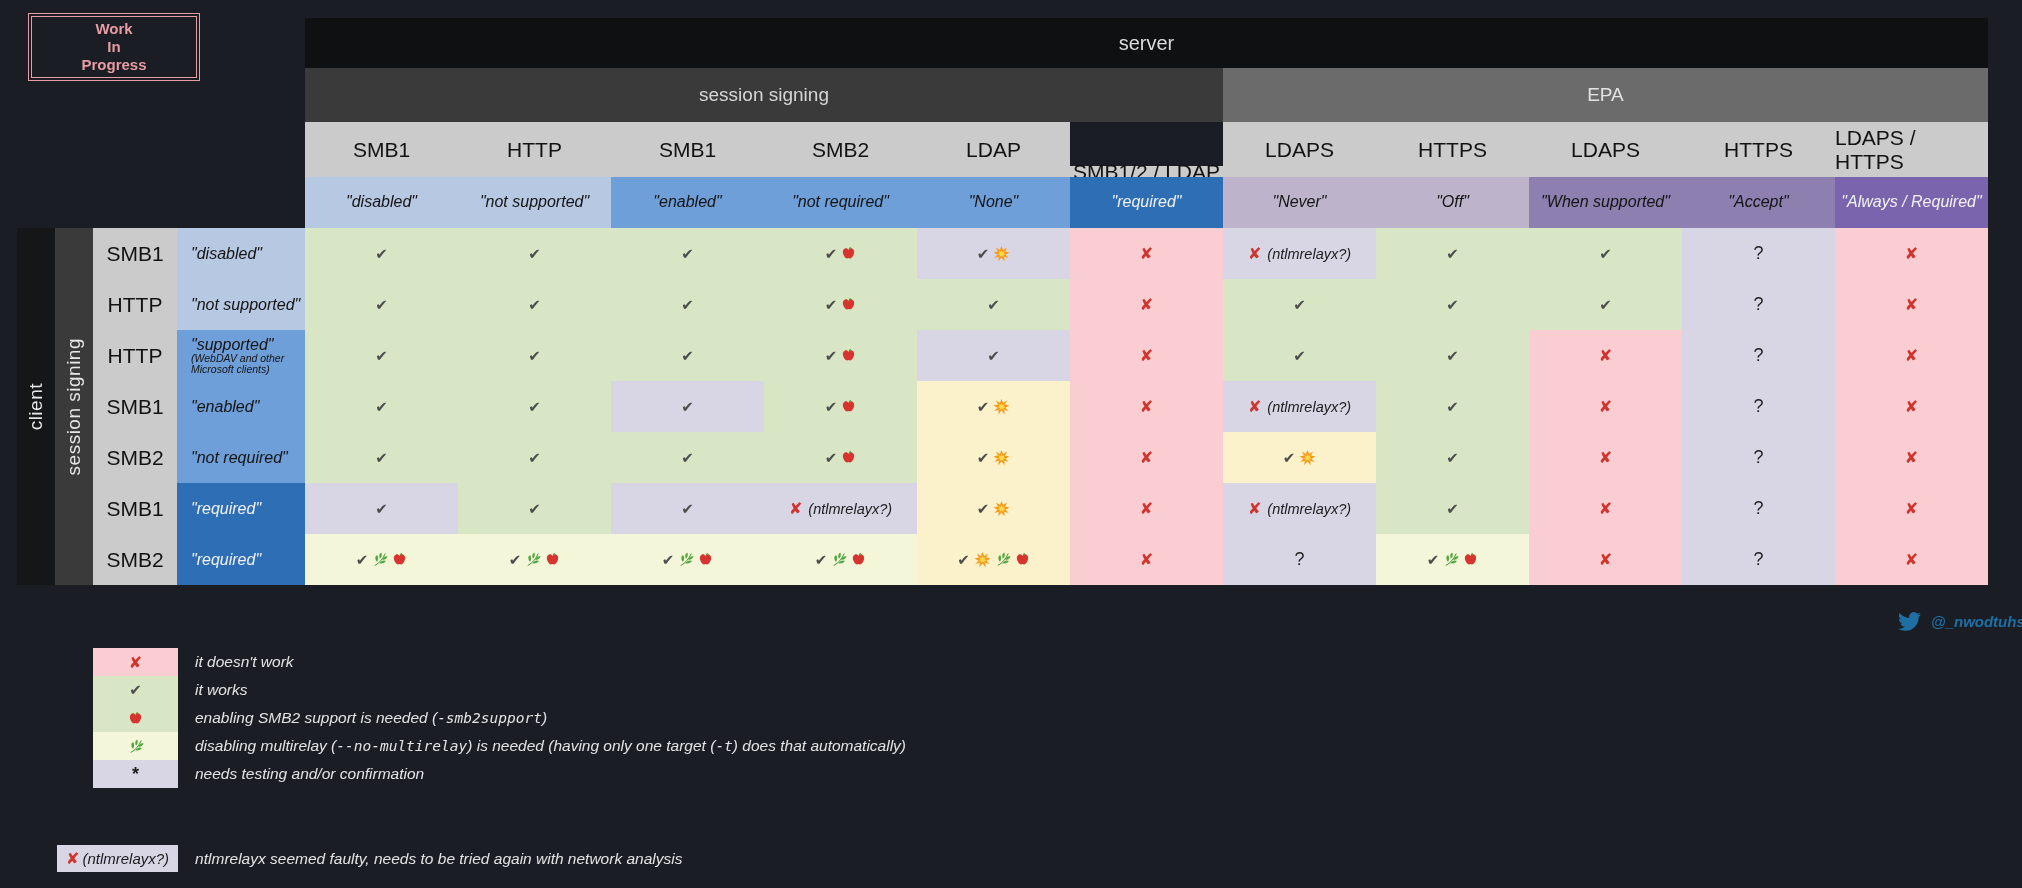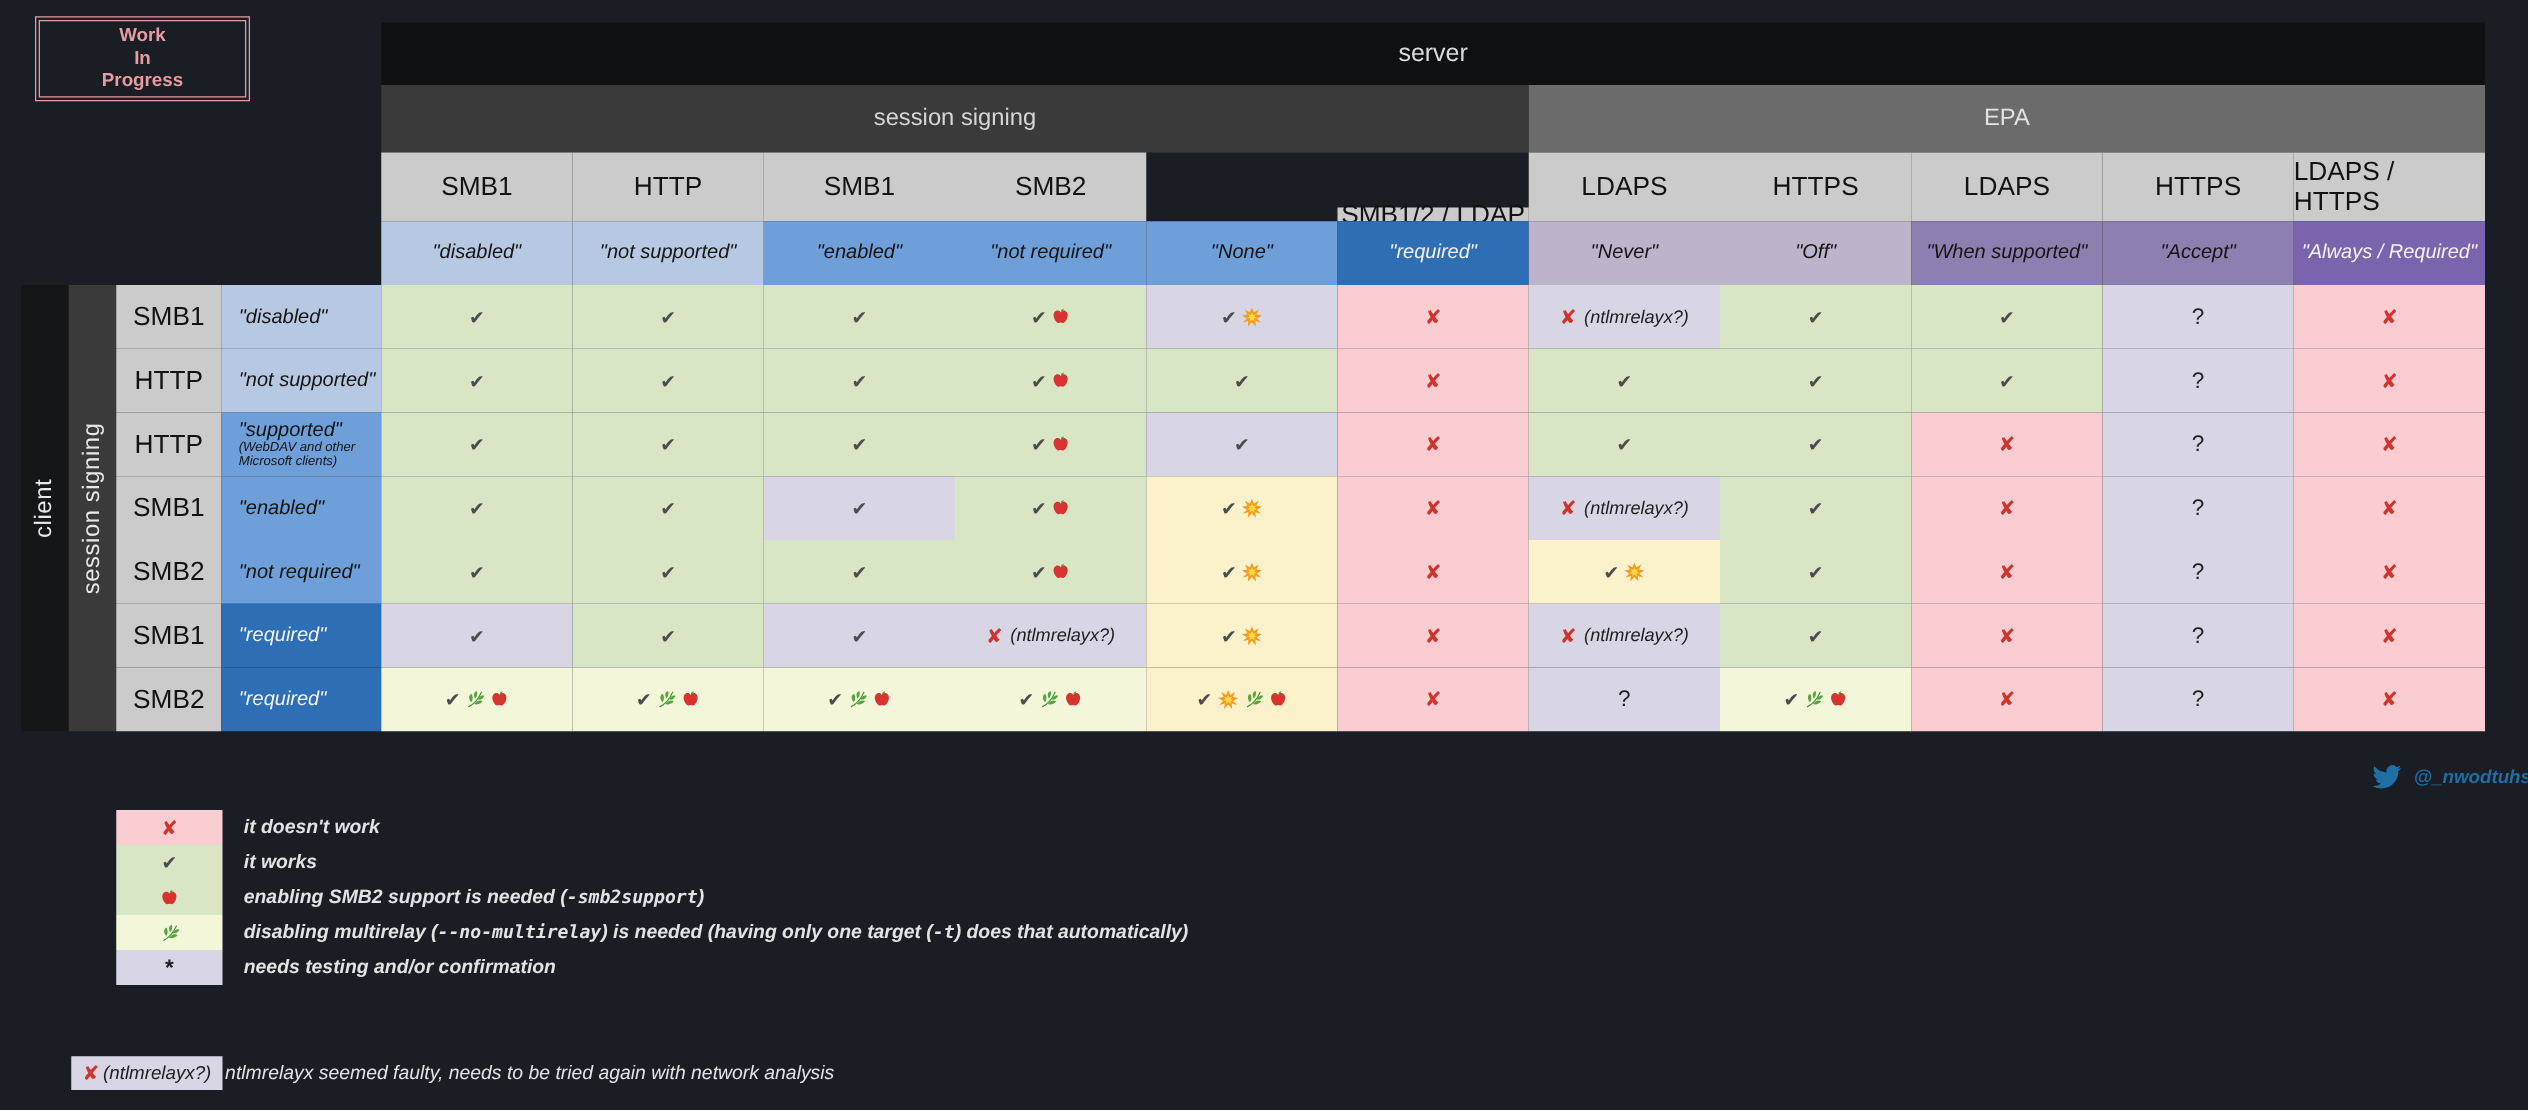--- a/index.html
+++ b/index.html
@@ -54,28 +54,28 @@
   .svgwrap{display:inline-flex;align-items:center;}
 
   
   .twitter{position:absolute;left:1896px;top:610px;display:flex;align-items:center;gap:8px;justify-content:center;}
   .twitter .handle{color:var(--twitter);font-weight:bold;font-style:italic;font-size:15px;}
 
   
   #legend{position:absolute;left:93px;top:648px;}
   .lg-row{display:flex;align-items:center;height:28px;}
   .lg-swatch{width:85px;height:28px;display:flex;align-items:center;justify-content:center;}
-  .lg-text{margin-left:17px;color:var(--text_light);font-style:italic;font-size:15.5px;white-space:nowrap;font-weight:bold;}
+  .lg-text{margin-left:17px;color:var(--text_light);font-style:italic;font-size:15.5px;white-space:nowrap;}
   .seg-code{font-family:"DejaVu Sans Mono",monospace;font-style:italic;font-size:14.5px;}
 
   
   #footnote{position:absolute;left:57px;top:845px;display:flex;align-items:center;}
   #footnote .chip{background:var(--test);height:27px;padding:0 9px;display:flex;align-items:center;gap:3px;}
   #footnote .chip .txt{font-style:italic;color:#1c1c1c;font-size:15px;}
-  #footnote .ftext{margin-left:2px;color:var(--text_light);font-style:italic;font-size:15.5px;}
+  #footnote .ftext{margin-left:17px;color:var(--text_light);font-style:italic;font-size:15.5px;}
 </style>
 </head>
 <body>
 
 <div id="stage">
 
   <div class="wip">
     <span>Work</span>
     <span>In</span>
     <span>Progress</span>
@@ -93,20 +93,21 @@
     </div>
 
   <div class="hdr-proto" style="grid-column: 5;">SMB1</div>
       <div class="hdr-val" style="grid-column: 5; background: rgb(183, 201, 226); color: rgb(20, 20, 20);">"disabled"</div>
       <div class="hdr-proto" style="grid-column: 6;">HTTP</div>
       <div class="hdr-val" style="grid-column: 6; background: rgb(183, 201, 226); color: rgb(20, 20, 20);">"not supported"</div>
       <div class="hdr-proto" style="grid-column: 7;">SMB1</div>
       <div class="hdr-val" style="grid-column: 7; background: rgb(111, 159, 216); color: rgb(20, 20, 20);">"enabled"</div>
       <div class="hdr-proto" style="grid-column: 8;">SMB2</div>
       <div class="hdr-val" style="grid-column: 8; background: rgb(111, 159, 216); color: rgb(20, 20, 20);">"not required"</div>
+      <div class="hdr-proto" style="grid-column: 9;">LDAP</div>
       <div class="hdr-val" style="grid-column: 9; background: rgb(111, 159, 216); color: rgb(20, 20, 20);">"None"</div>
       <div class="hdr-proto" style="grid-column: 10; margin-top: 44px;">SMB1/2 / LDAP</div>
       <div class="hdr-val" style="grid-column: 10; background: rgb(46, 110, 181); color: rgb(242, 242, 242);">"required"</div>
       <div class="hdr-proto" style="grid-column: 11;">LDAPS</div>
       <div class="hdr-val" style="grid-column: 11; background: rgb(189, 180, 204); color: rgb(20, 20, 20);">"Never"</div>
       <div class="hdr-proto" style="grid-column: 12;">HTTPS</div>
       <div class="hdr-val" style="grid-column: 12; background: rgb(189, 180, 204); color: rgb(20, 20, 20);">"Off"</div>
       <div class="hdr-proto" style="grid-column: 13;">LDAPS</div>
       <div class="hdr-val" style="grid-column: 13; background: rgb(141, 128, 176); color: rgb(20, 20, 20);">"When supported"</div>
       <div class="hdr-proto" style="grid-column: 14;">HTTPS</div>

